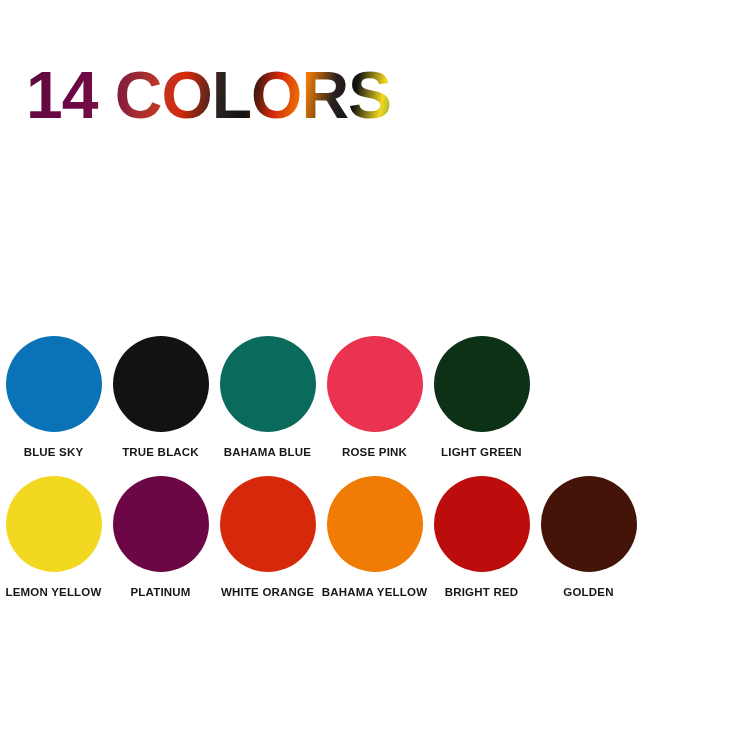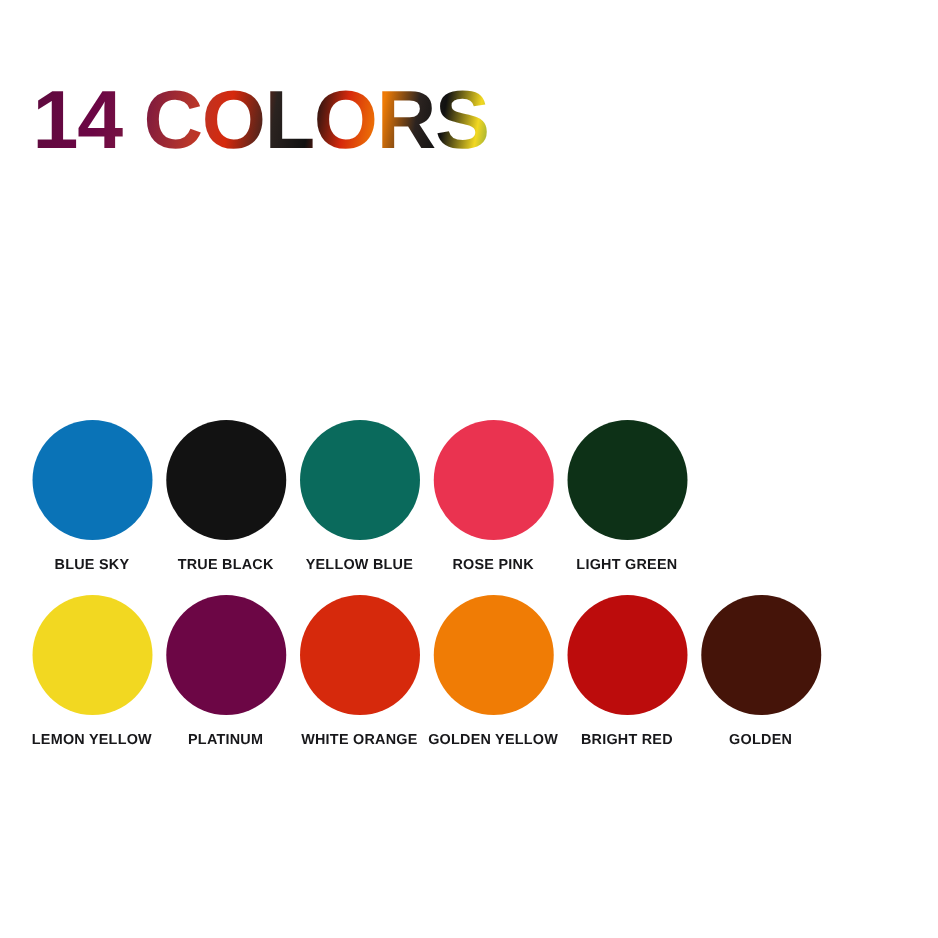--- a/index.html
+++ b/index.html
@@ -66,21 +66,20 @@
     position: absolute;
     left: 0px;
     top: 336px;
     width: 750px;
   }
   .row {
     display: flex;
     justify-content: flex-start;
     align-items: flex-start;
     height: 140px;
-    padding-left: 20px;
   }
   .swatch {
     width: 107px;
     display: flex;
     flex-direction: column;
     align-items: center;
   }
   .dot {
     width: 96px;
     height: 96px;
@@ -112,21 +111,21 @@
       <div class="swatch">
         <span class="dot" style="background: rgb(10, 115, 183);"></span>
         <span class="swatch-label">BLUE SKY</span>
       </div>
       <div class="swatch">
         <span class="dot" style="background: rgb(18, 18, 18);"></span>
         <span class="swatch-label">TRUE BLACK</span>
       </div>
       <div class="swatch">
         <span class="dot" style="background: rgb(10, 106, 92);"></span>
-        <span class="swatch-label">YELLOW BLUE</span>
+        <span class="swatch-label">BAHAMA BLUE</span>
       </div>
       <div class="swatch">
         <span class="dot" style="background: rgb(234, 51, 80);"></span>
         <span class="swatch-label">ROSE PINK</span>
       </div>
       <div class="swatch">
         <span class="dot" style="background: rgb(13, 49, 23);"></span>
         <span class="swatch-label">LIGHT GREEN</span>
       </div>
     </div>
@@ -139,21 +138,21 @@
       <div class="swatch">
         <span class="dot" style="background: rgb(108, 6, 69);"></span>
         <span class="swatch-label">PLATINUM</span>
       </div>
       <div class="swatch">
         <span class="dot" style="background: rgb(214, 41, 12);"></span>
         <span class="swatch-label">WHITE ORANGE</span>
       </div>
       <div class="swatch">
         <span class="dot" style="background: rgb(240, 124, 5);"></span>
-        <span class="swatch-label">GOLDEN YELLOW</span>
+        <span class="swatch-label">BAHAMA YELLOW</span>
       </div>
       <div class="swatch">
         <span class="dot" style="background: rgb(188, 12, 12);"></span>
         <span class="swatch-label">BRIGHT RED</span>
       </div>
       <div class="swatch">
         <span class="dot" style="background: rgb(69, 20, 9);"></span>
         <span class="swatch-label">GOLDEN</span>
       </div>
     </div>

